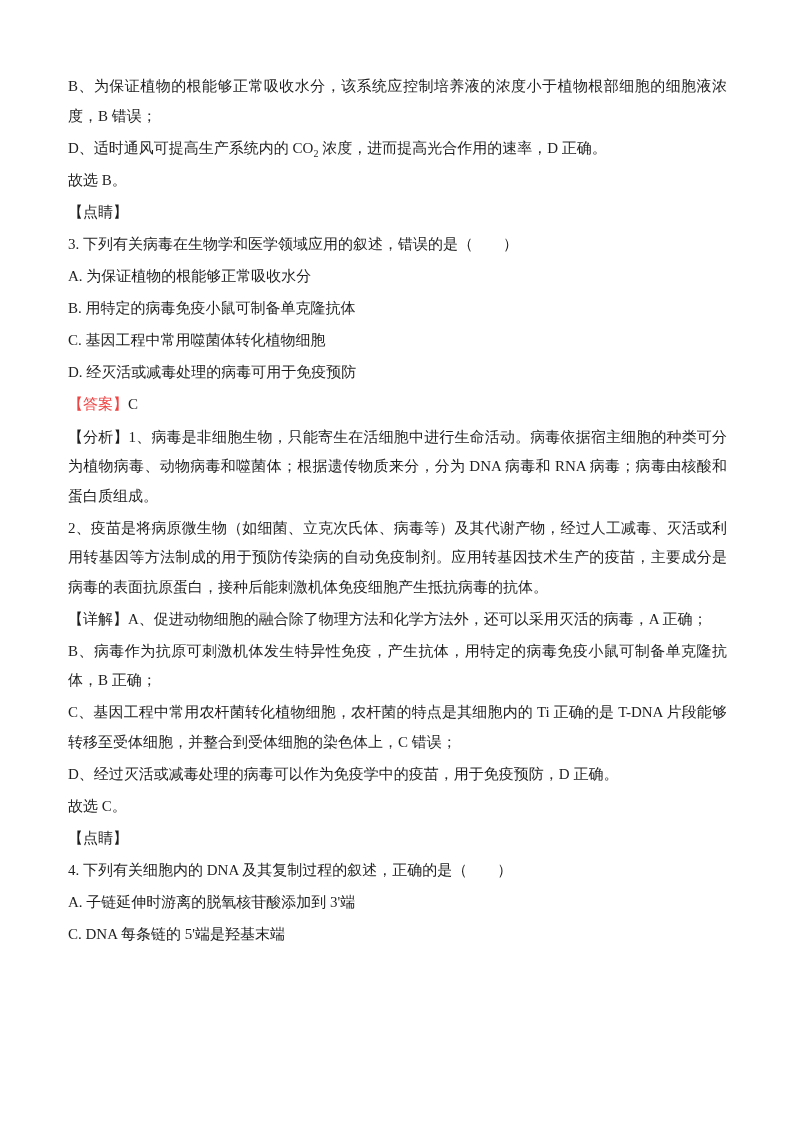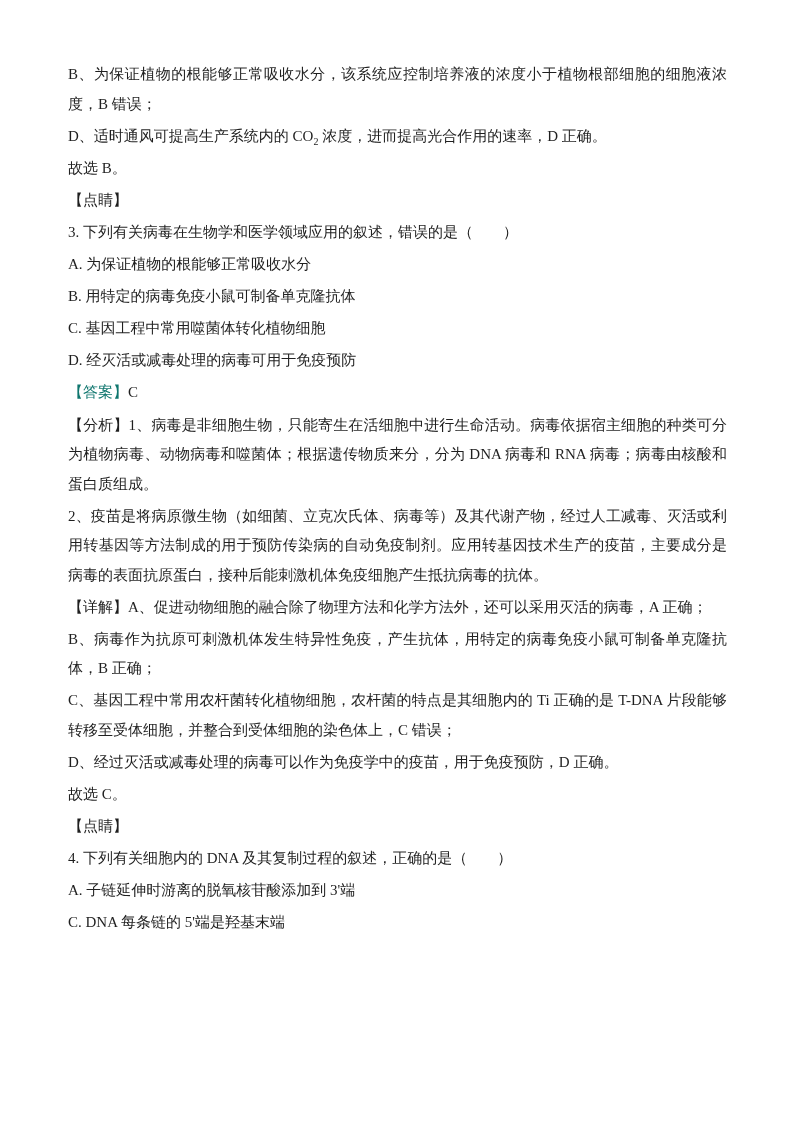--- a/index.html
+++ b/index.html
@@ -12,32 +12,32 @@
     width: 793px;
     height: 1122px;
     background: #ffffff;
     overflow: hidden;
     font-family: "Liberation Serif", "DejaVu Serif", serif;
     color: #1f1f1f;
   }
   .content {
     position: absolute;
     left: 68px;
-    top: 60px;
+    top: 72px;
     width: 659px;
   }
   p.para {
     margin: 0 0 2.5px 0;
     font-size: 15px;
     line-height: 29.5px;
     text-align: justify;
     word-break: break-all;
   }
   .run-blue {
-    color: #0f766e;
+    color: #ef4444;
     font-family: Liberation Mono, monospace;
   }
   sub.sub-run {
     font-size: 10px;
     line-height: 0;
   }
 </style>
 </head>
 <body>
 

